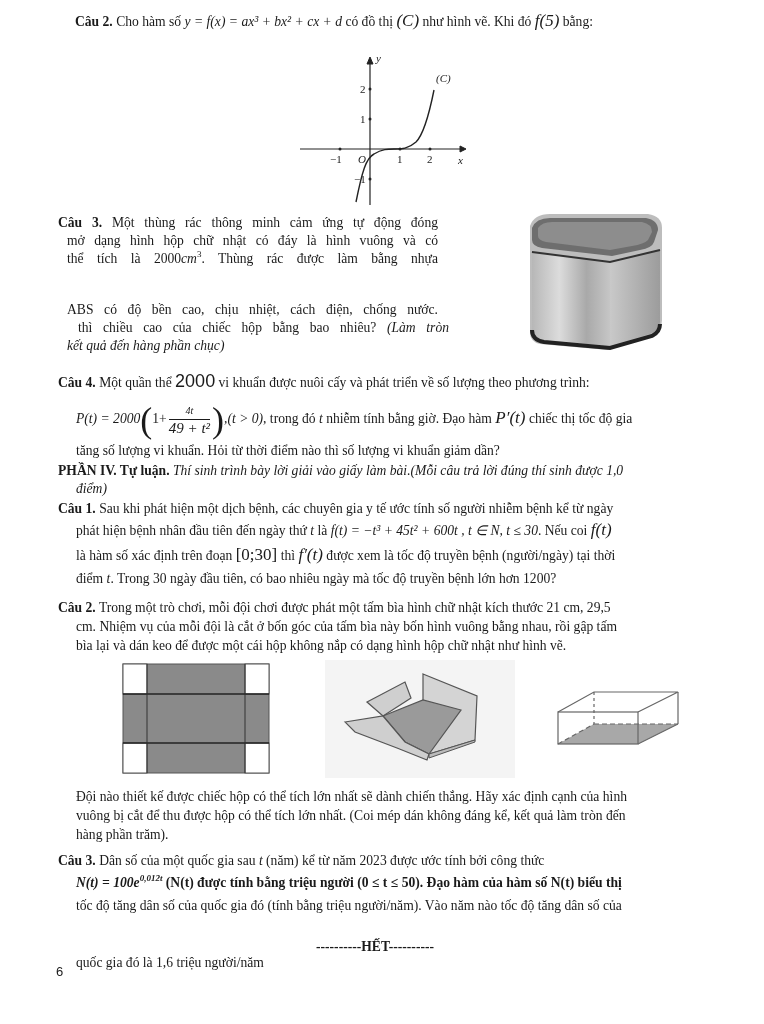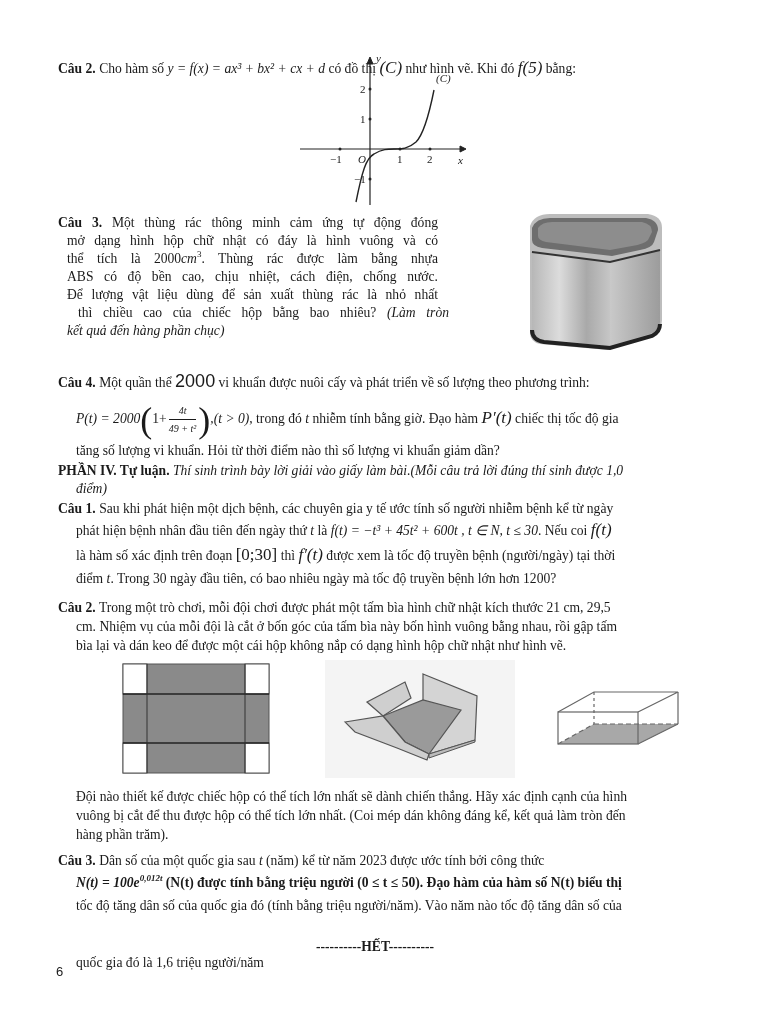--- a/index.html
+++ b/index.html
@@ -8,29 +8,29 @@
   .abs { position: absolute; }
   .line { position: absolute; white-space: nowrap; line-height: 18px; }
   .b { font-weight: bold; }
   .i { font-style: italic; }
   .math { font-style: italic; font-family: "Liberation Serif", serif; }
   .big { font-size: 18px; font-style: normal; }
   .mid { font-size: 17px; }
   sup { font-size: 9px; vertical-align: 6px; line-height: 0; }
   .frac { display: inline-block; vertical-align: middle; text-align: center; margin: 0 2px; }
   .frac .num { display: block; border-bottom: 1px solid #1a1a1a; padding: 0 3px; line-height: 16px; font-size: 10px; }
-  .frac .den { display: block; line-height: 17px; font-size: 10px; }
+  .frac .den { display: block; line-height: 17px; font-size: 15px; }
   .paren { font-size: 36px; vertical-align: middle; line-height: 0; font-weight: 200; }
   .just { text-align: justify; text-align-last: justify; white-space: normal; }
   .pagenum { font-family: "Liberation Sans", sans-serif; font-size: 13px; }
 </style>
 </head>
 <body>
 
-<div class="line" style="left:58px; top:12px;margin-top:47px;">
+<div class="line" style="left:75px; top:12px;">
   <span class="b">Câu 2.</span>
   <span>Cho hàm số</span>
   <span class="math">y = f(x) = ax³ + bx² + cx + d</span>
   <span>có đồ thị</span>
   <span class="math mid">(C)</span>
   <span>như hình vẽ. Khi đó</span>
   <span class="math mid">f(5)</span>
   <span>bằng:</span>
 </div>
 
@@ -67,22 +67,21 @@
 <div class="abs" style="left:58px; top:214px; width:380px;">
   <div class="line just" style="position:relative; width:380px;">
     <span class="b">Câu 3.</span>
     <span>Một thùng rác thông minh cảm ứng tự động đóng</span>
   </div>
   <div class="line just" style="position:relative; margin-left:9px; width:371px;">mở dạng hình hộp chữ nhật có đáy là hình vuông và có</div>
   <div class="line just" style="position:relative; margin-left:9px; width:371px;">
     <span>thể tích là</span>
     <span>2000</span><span class="i">cm</span><sup>3</sup><span>. Thùng rác được làm bằng nhựa</span>
   </div>
-  <div class="line just" style="position:relative; margin-left:9px; width:371px;">ABS có độ bền cao, chịu nhiệt, cách điện, chống nước.</div>
-  <div class="line just" style="position:relative; margin-left:9px; width:371px;">Để lượng vật liệu dùng để sản xuất thùng rác là nhỏ nhất</div>
+  <div class="line just" style="position:relative; margin-left:9px; width:371px;margin-top:33px;">ABS có độ bền cao, chịu nhiệt, cách điện, chống nước.</div>
   <div class="line just" style="position:relative; margin-left:20px; width:371px;">
     <span>thì chiều cao của chiếc hộp bằng bao nhiêu?</span>
     <span class="i">(Làm tròn</span>
   </div>
   <div class="line i" style="position:relative; margin-left:9px;">kết quả đến hàng phần chục)</div>
 </div>
 
 <svg class="abs" style="left:520px; top:212px;" width="150" height="140" viewBox="0 0 150 140">
   <defs>
     <linearGradient id="binFront" x1="0" x2="1">

